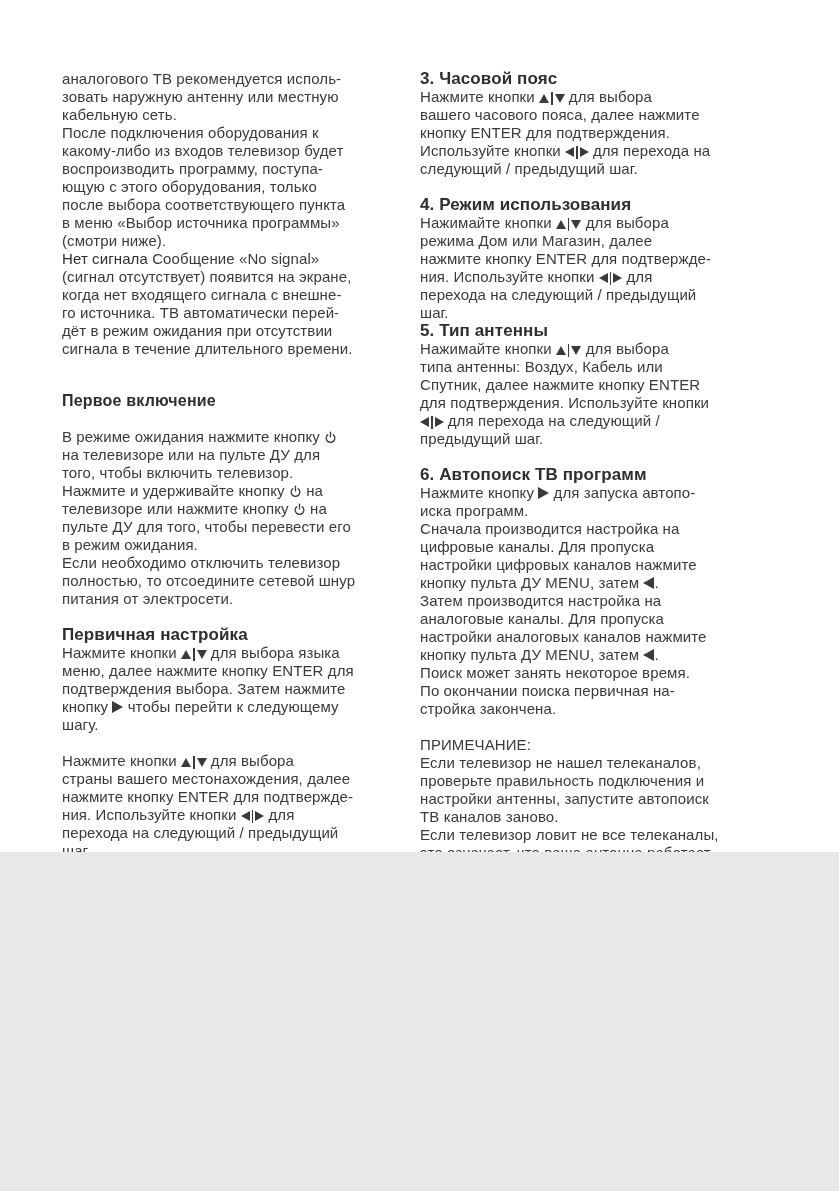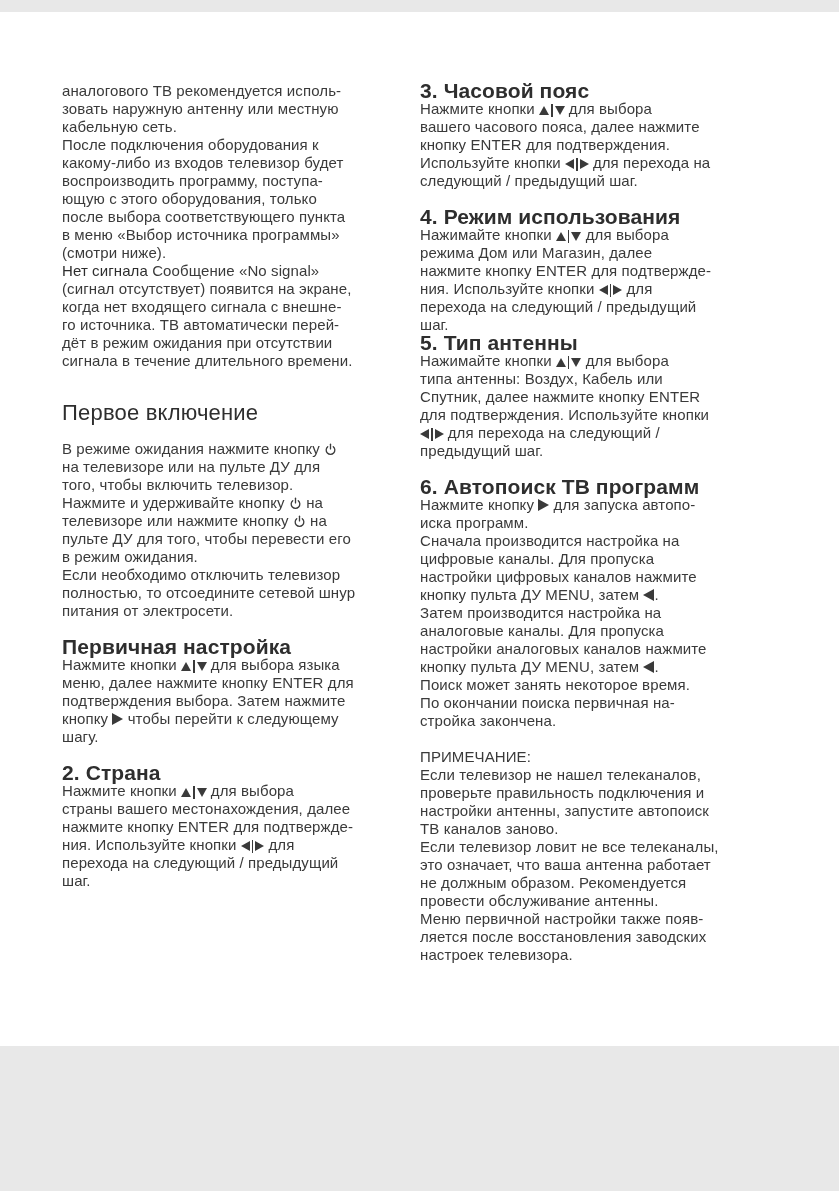--- a/index.html
+++ b/index.html
@@ -4,44 +4,44 @@
 <style>
   :root{
     --text:#3a3a3a;
     --heading:#2e2e2e;
     --page_number:#4d4d4d;
     --background:#ffffff;
   }
   html,body{margin:0;padding:0;background:#e8e8e8;}
   .page{
     position:relative;
-    width:839px;height:1034px;
+    width:839px;height:852px;
     background:var(--background);
     font-family:"Liberation Sans","DejaVu Sans",sans-serif;
     color:var(--text);
     overflow:hidden;
-    margin:12px auto;
+    margin:0 auto;
   }
   .col{position:absolute;top:70px;}
   .col-left{left:62px;width:352px;}
   .col-right{left:420px;width:402px;}
   .body{
     margin:0 0 18px;
     font-size:15px;
     line-height:18px;
     white-space:pre-line;
     letter-spacing:0.1px;
   }
   .mb0{margin-bottom:0;}
   .h1{
-    font-size:22px;line-height:26px;font-weight:400;
+    font-size:16px;line-height:26px;font-weight:700;
     margin:30px 0 14px;color:var(--heading);letter-spacing:0.2px;
   }
   .h3{
-    font-size:21px;line-height:18px;font-weight:700;
+    font-size:17px;line-height:18px;font-weight:700;
     margin:0;color:var(--heading);letter-spacing:0.1px;
   }
   b{font-weight:400;color:var(--heading);}
   
   .icon{display:inline-flex;align-items:center;vertical-align:-1px;line-height:0;}
   .tri{width:0;height:0;display:inline-block;}
   .tri-up{border-left:5px solid transparent;border-right:5px solid transparent;border-bottom:9px solid currentColor;}
   .tri-down{border-left:5px solid transparent;border-right:5px solid transparent;border-top:9px solid currentColor;}
   .tri-left{border-top:5px solid transparent;border-bottom:5px solid transparent;border-right:9px solid currentColor;}
   .tri-right{border-top:5px solid transparent;border-bottom:5px solid transparent;border-left:9px solid currentColor;}
@@ -96,21 +96,20 @@
 в режим ожидания.
 Если необходимо отключить телевизор
 полностью, то отсоедините сетевой шнур
 питания от электросети.</p>
     <h3 class="h3">Первичная настройка</h3>
     <p class="body">Нажмите кнопки <span class="icon updown-buttons-icon"><span class="tri tri-up"></span><span class="vbar"></span><span class="tri tri-down"></span></span> для выбора языка
 меню, далее нажмите кнопку ENTER для
 подтверждения выбора. Затем нажмите
 кнопку <span class="icon right-button-icon"><span class="tri tri-right lg"></span></span> чтобы перейти к следующему
 шагу.</p>
-    <h3 class="h3">2. Страна</h3>
     <p class="body">Нажмите кнопки <span class="icon updown-buttons-icon"><span class="tri tri-up"></span><span class="vbar"></span><span class="tri tri-down"></span></span> для выбора
 страны вашего местонахождения, далее
 нажмите кнопку ENTER для подтвержде-
 ния. Используйте кнопки <span class="icon leftright-buttons-icon"><span class="tri tri-left"></span><span class="vbar"></span><span class="tri tri-right"></span></span> для
 перехода на следующий / предыдущий
 шаг.</p>
   </div>
 
   <div class="col col-right">
     <h3 class="h3">3. Часовой пояс</h3>

